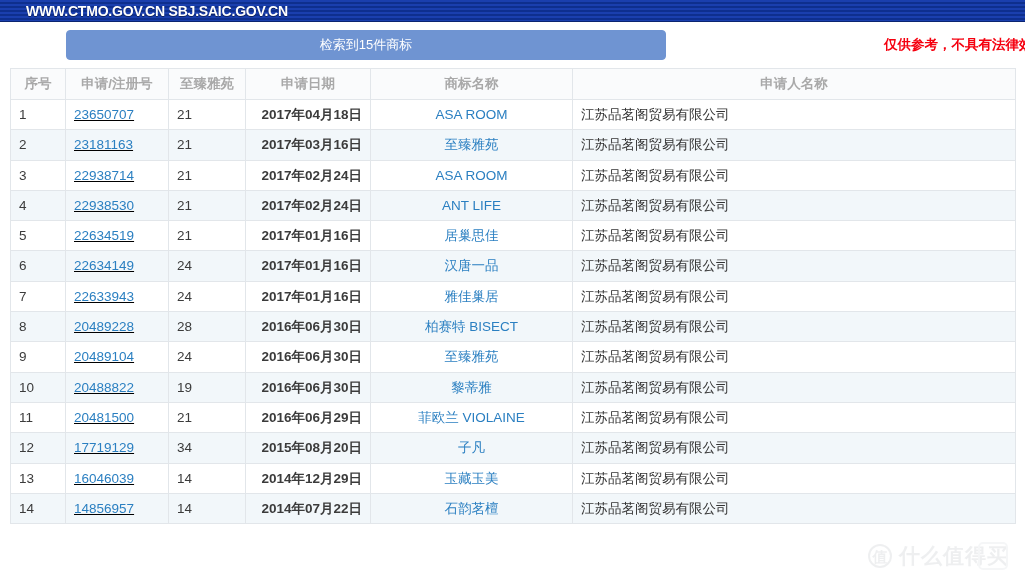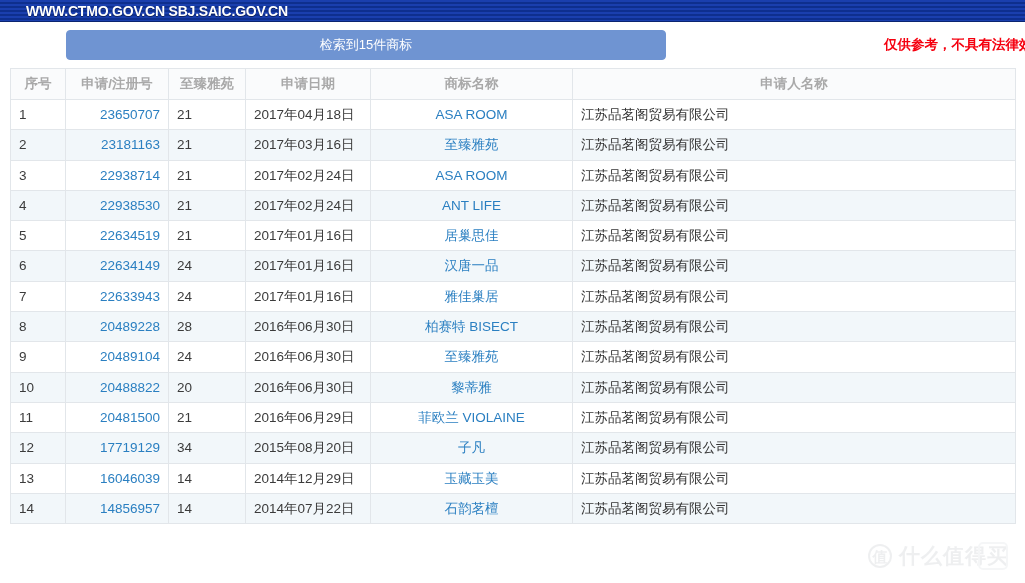--- a/index.html
+++ b/index.html
@@ -111,23 +111,23 @@
     text-align: center;
     height: 30px;
     line-height: 30px;
     border-top: 1px solid #e2e6ea;
     border-bottom: 1px solid #e2e6ea;
   }
   table.results tbody tr:nth-child(even) td { background: #f2f7fa; }
   table.results tbody tr:nth-child(odd)  td { background: #ffffff; }
 
   td.c-seq   { text-align: left;   color: #3b3b3b; padding-left: 10px; }
-  td.c-regno { text-align: right;   padding-left: 10px; }
+  td.c-regno { text-align: left;   padding-left: 10px; text-decoration: underline; }
   td.c-class { text-align: left;   color: #3b3b3b; padding-left: 10px; }
-  td.c-date  { text-align: left; color: #3b3b3b; }
+  td.c-date  { text-align: right; color: #3b3b3b; font-weight: bold; }
   td.c-name  { text-align: center;   padding-left: 10px; }
   td.c-appl  { text-align: left;   color: #333333; padding-left: 10px; }
 
   .link {
     color: #2a7fc1;
     text-decoration: none;
     cursor: pointer;
   }
 
   
@@ -288,21 +288,21 @@
           <td class="c-seq">9</td>
           <td class="c-regno"><span class="link">20489104</span></td>
           <td class="c-class">24</td>
           <td class="c-date">2016年06月30日</td>
           <td class="c-name"><span class="link">至臻雅苑</span></td>
           <td class="c-appl">江苏品茗阁贸易有限公司</td>
         </tr>
         <tr>
           <td class="c-seq">10</td>
           <td class="c-regno"><span class="link">20488822</span></td>
-          <td class="c-class">20</td>
+          <td class="c-class">19</td>
           <td class="c-date">2016年06月30日</td>
           <td class="c-name"><span class="link">黎蒂雅</span></td>
           <td class="c-appl">江苏品茗阁贸易有限公司</td>
         </tr>
         <tr>
           <td class="c-seq">11</td>
           <td class="c-regno"><span class="link">20481500</span></td>
           <td class="c-class">21</td>
           <td class="c-date">2016年06月29日</td>
           <td class="c-name"><span class="link">菲欧兰 VIOLAINE</span></td>

